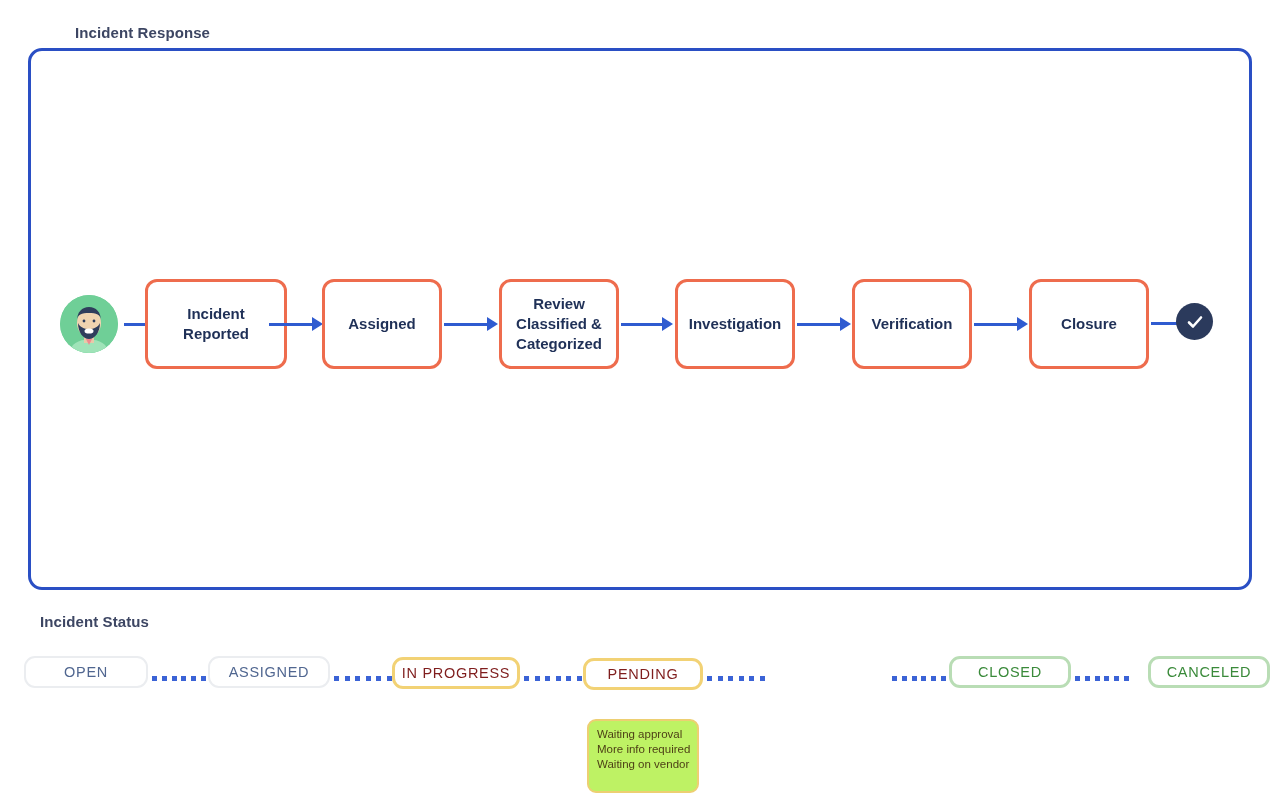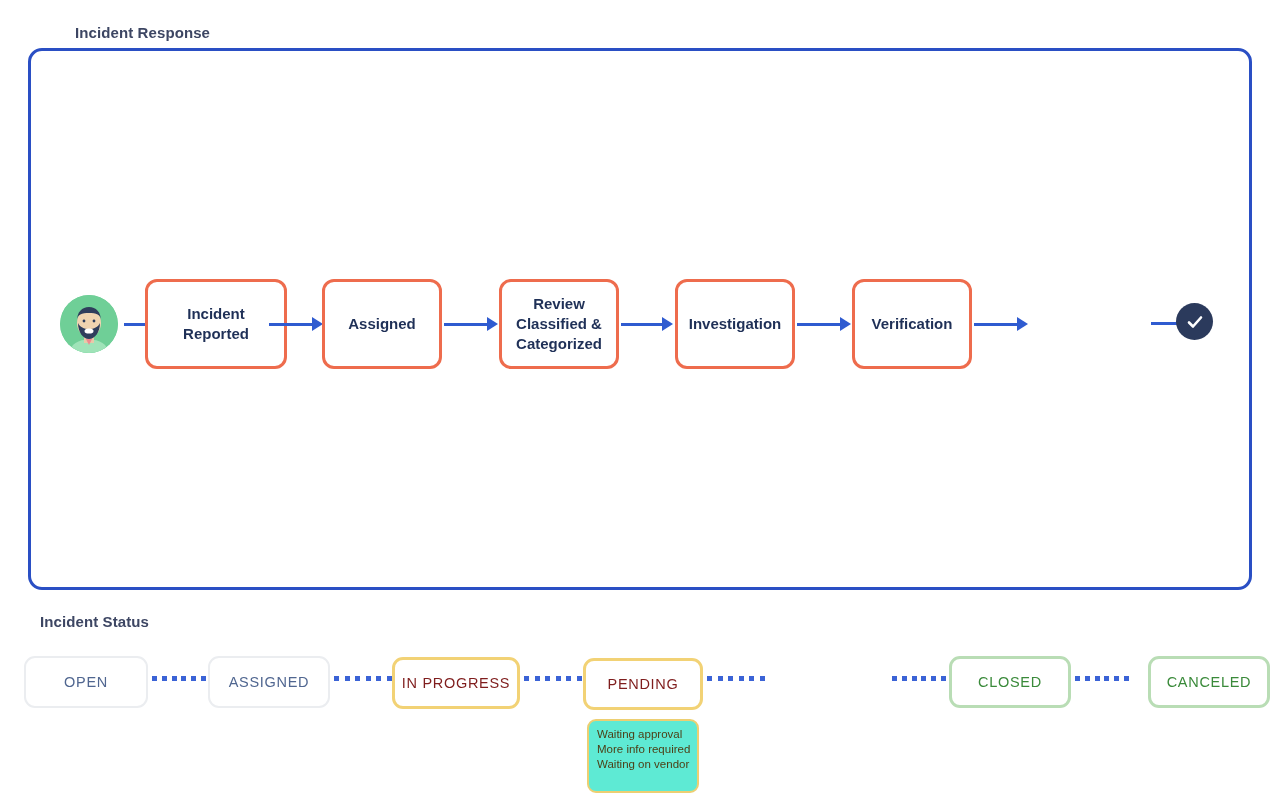--- a/index.html
+++ b/index.html
@@ -105,21 +105,21 @@
   .pill {
     position: absolute;
     border-radius: 11px;
     background: #ffffff;
     display: flex;
     align-items: center;
     justify-content: center;
     font-size: 14.5px;
     letter-spacing: 0.7px;
     white-space: nowrap;
-    height: 52px;
+    height: 32px;
   }
   .pill.gray   { border: 2px solid #ebedf0; color: #506690; }
   .pill.yellow { border: 3px solid #f2d275; color: #7f1d1d; }
   .pill.green  { border: 3px solid #b9ddb5; color: #3a8a3a; }
 
   
   .dots {
     position: absolute;
     height: 5px;
     display: flex;
@@ -133,21 +133,21 @@
     flex: 0 0 auto;
   }
 
   
   .tooltip {
     position: absolute;
     left: 587px; top: 719px;
     width: 112px; height: 74px;
     border: 2px solid #edcf72;
     border-radius: 9px;
-    background: #5eead4;
+    background: #bef264;
     padding: 6px 8px 16px 8px;
     color: #4d3f16;
     font-size: 11.5px;
     line-height: 15px;
   }
   .tooltip div { white-space: nowrap; }
 </style>
 </head>
 <body>
 
@@ -222,20 +222,23 @@
 
     <div class="node" style="left:821px; top:228px; width:120px; height:90px;">
       <span>Verification</span>
     </div>
 
     <div class="arrow" style="left:943px; top:266px; width:54px;">
       <span class="shaft"></span>
         <span class="head"></span>
     </div>
 
+    <div class="node" style="left:998px; top:228px; width:120px; height:90px;">
+      <span>Closure</span>
+    </div>
 
     <div class="plain-line" style="left:1120px; top:271px; width:36px;"></div>
   </div>
 
   <div class="end-circle">
     <svg width="20" height="20" viewBox="0 0 20 20" xmlns="http://www.w3.org/2000/svg">
       <path d="M4 10.5 L8 14.5 L16 5.5" stroke="#ffffff" stroke-width="2.6" fill="none" stroke-linecap="round" stroke-linejoin="round"></path>
     </svg>
   </div>
 

